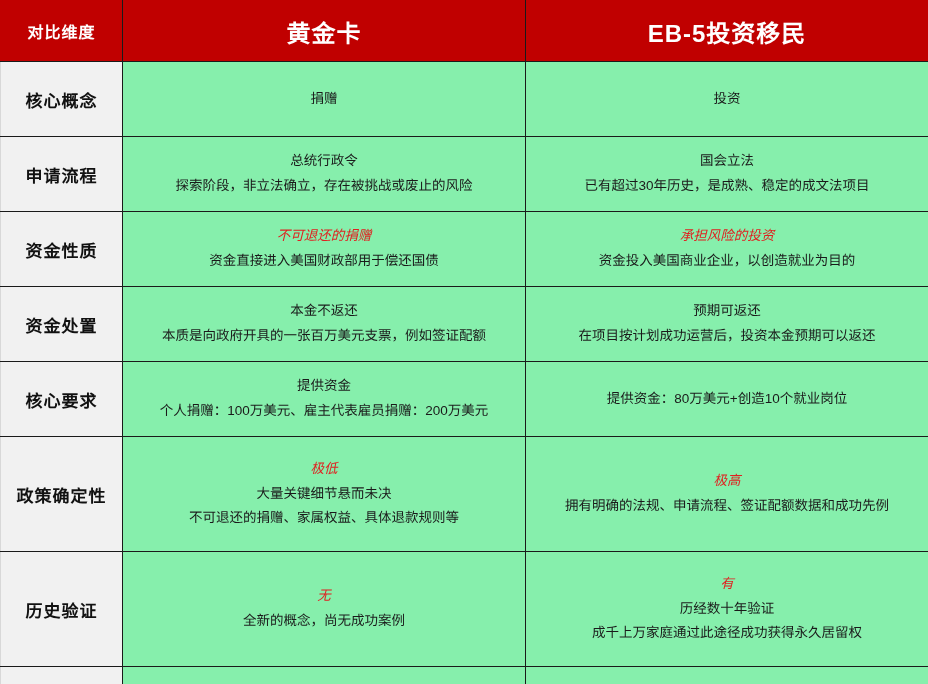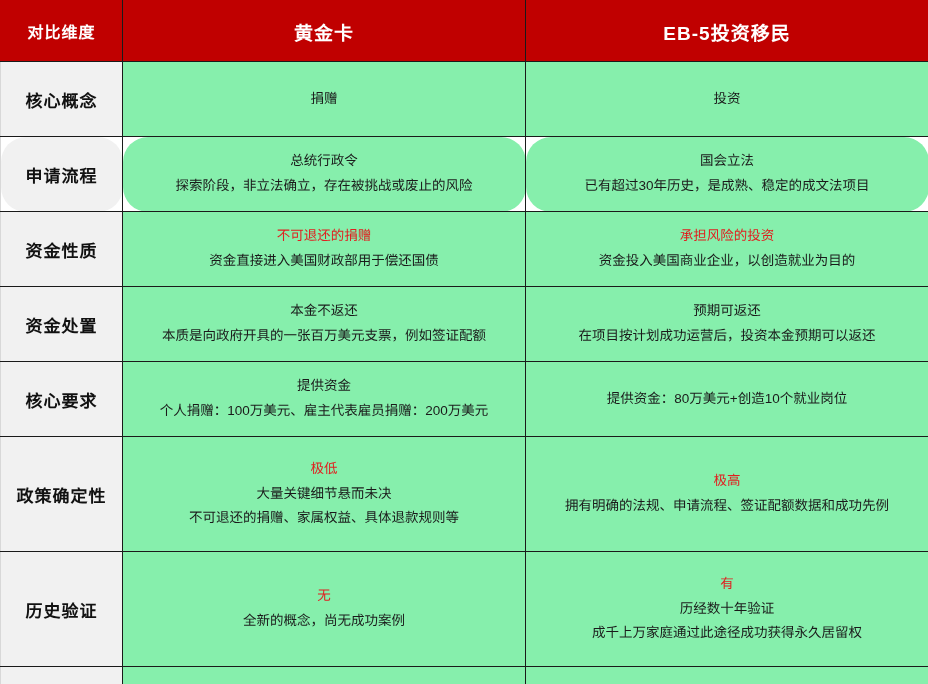--- a/index.html
+++ b/index.html
@@ -24,21 +24,21 @@
   }
 
   .comparison-table col.col-dim   { width: 122px; }
   .comparison-table col.col-gold  { width: 403px; }
   .comparison-table col.col-eb5   { width: 403px; }
 
   
   thead th {
     background: #C00000;
     color: #ffffff;
-    font-size: 19px;
+    font-size: 24px;
     font-weight: bold;
     text-align: center;
     vertical-align: middle;
     height: 60px;
     padding: 0 6px;
     letter-spacing: 1px;
     border: 1px solid #1a1a1a;
     border-top: 1px solid #C00000;
   }
   thead th.head-dim {
@@ -75,25 +75,26 @@
     text-align: center;
     line-height: 1.85;
   }
 
   .line {
     display: block;
     white-space: nowrap;
   }
   .line.emph {
     color: #E02020;
+    font-style: italic;
   }
 
   
   tr.r-core-concept  td { height: 58px; }
-  tr.r-legal-status  td { height: 58px; border-radius: 25px; }
+  tr.r-legal-status  td { height: 58px; }
   tr.r-fund-nature   td { height: 58px; }
   tr.r-fund-disposal td { height: 58px; }
   tr.r-core-req      td { height: 58px; }
   tr.r-policy-cert   td { height: 98px; }
   tr.r-history       td { height: 98px; }
   tr.r-risk          td { height: 58px; }
 </style>
 </head>
 <body>
 

